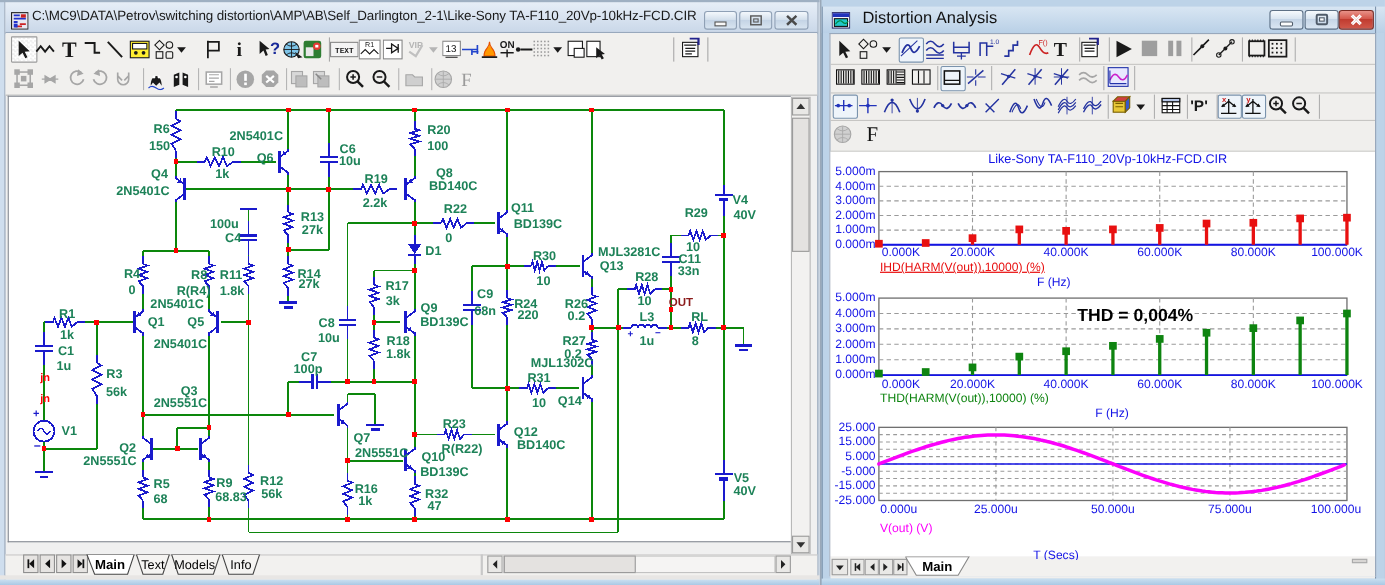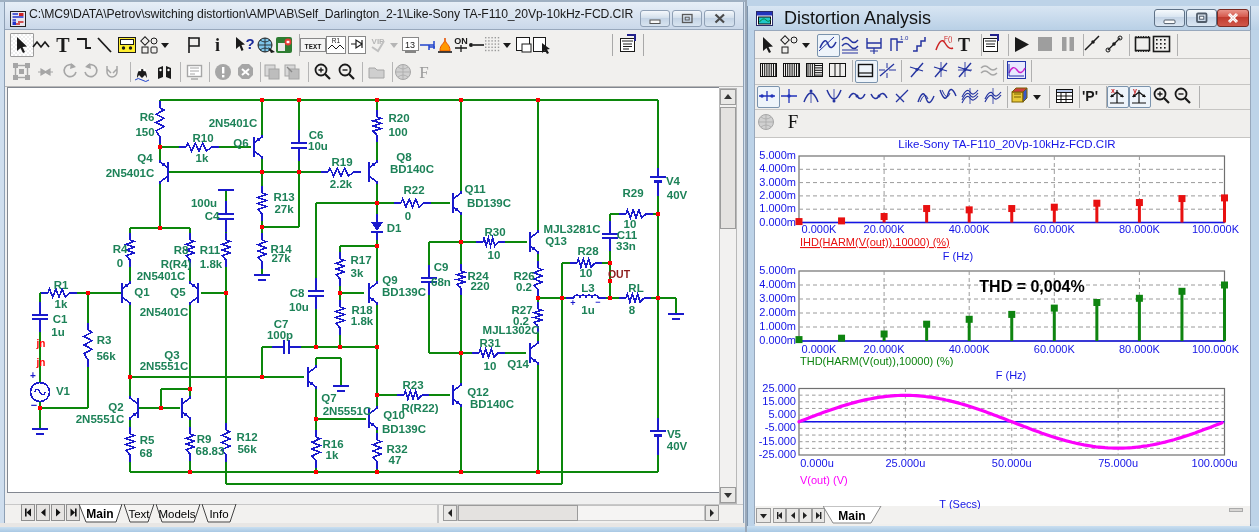--- a/index.html
+++ b/index.html
@@ -819,21 +819,21 @@
   <div class="abs" style="left:0;top:0;width:512px;height:30px;background:linear-gradient(#e0ebf6,#b9d0e6);"></div>
   <div class="abs" style="left:0;top:0;width:1px;height:532px;background:#7d94ad"></div>
   <div class="abs" style="left:503px;top:0;width:1px;height:532px;background:#7d94ad"></div>
 
   <svg class="abs" style="left:9px;top:11px" width="17" height="16">
     <rect x="0.5" y="0.5" width="16" height="14" fill="#fff" stroke="#2a2a6a"></rect>
     <rect x="1" y="1" width="15" height="3.5" fill="#2233bb"></rect>
     <rect x="2.5" y="6" width="12" height="7" fill="#20c8c8" stroke="#111"></rect>
     <path d="M3.5 11 Q7 6 10 9 T15 8" stroke="#084" fill="none"></path>
   </svg>
-  <div class="abs" style="left:37px;top:8px;font-size:18px;color:#111;">Distortion Analysis</div>
+  <div class="abs" style="left:37px;top:8px;font-size:15px;color:#111;">Distortion Analysis</div>
 
   <div class="abs" style="left:407px;top:9px;width:31px;height:18px;border:1px solid #5e7186;border-radius:3px;background:linear-gradient(#f6fafd,#d8e4f0 45%,#c4d4e6 45%,#dae6f2)"></div>
   <svg class="abs" style="left:407px;top:9px" width="31" height="18">
       <rect x="10" y="11" width="11" height="3.6" rx="1" fill="#fcfcfc" stroke="#505c6a"></rect>
     </svg>
   <div class="abs" style="left:439px;top:9px;width:31px;height:18px;border:1px solid #5e7186;border-radius:3px;background:linear-gradient(#f6fafd,#d8e4f0 45%,#c4d4e6 45%,#dae6f2)"></div>
   <svg class="abs" style="left:439px;top:9px" width="31" height="18">
       <rect x="11" y="4.5" width="9.5" height="8.5" rx="1" fill="none" stroke="#505c6a" stroke-width="1.8"></rect>
       <rect x="13.6" y="7.2" width="4.2" height="3" fill="#fcfcfc" stroke="#505c6a"></rect>
     </svg>

